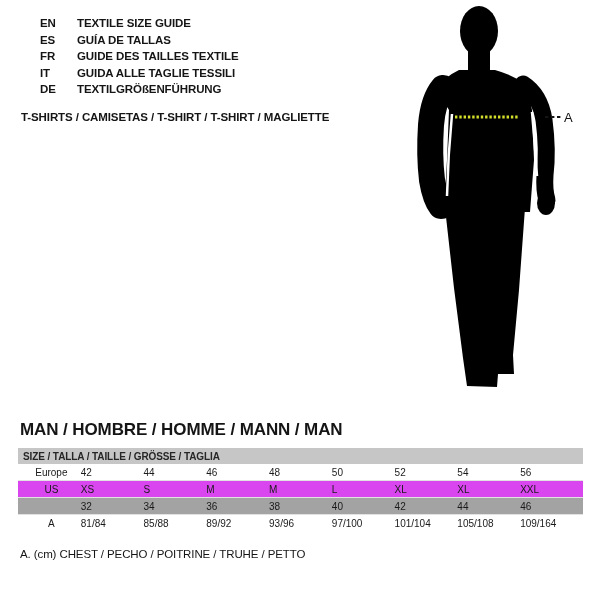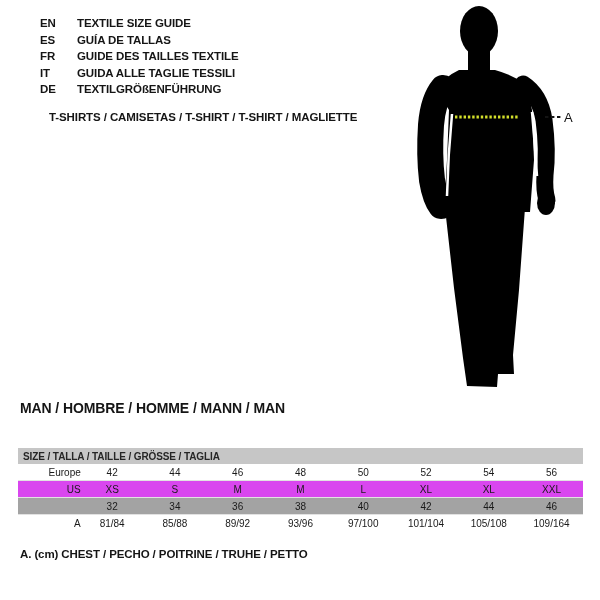--- a/index.html
+++ b/index.html
@@ -7,40 +7,40 @@
     width:600px;height:600px;position:relative;overflow:hidden;
     background:#ffffff;color:#151515;
     font-family:"Liberation Sans",sans-serif;
     -webkit-font-smoothing:antialiased;
   }
   .lang-guide{position:absolute;left:22px;top:15px;}
   .lang-row{display:flex;height:16.5px;align-items:center;
     font-weight:bold;font-size:11.5px;letter-spacing:-0.1px;white-space:nowrap;margin-left:18px;}
   .lang-code{width:37px;flex:0 0 37px;}
   .categories{position:absolute;left:21px;top:108px;
-    font-weight:bold;font-size:11.5px;line-height:18px;letter-spacing:-0.1px;white-space:nowrap;margin-left:28px;}
+    font-weight:bold;font-size:11.5px;line-height:18px;letter-spacing:-0.1px;white-space:nowrap;}
   .figure-wrap{position:absolute;left:395px;top:0;width:200px;height:400px;}
   .figure-wrap svg{display:block;}
   .sil{fill:#000;}
-  .man-title{position:absolute;left:20px;top:400px;
-    font-weight:bold;font-size:14px;letter-spacing:-0.1px;white-space:nowrap;}
+  .man-title{position:absolute;left:20px;top:420px;
+    font-weight:bold;font-size:17px;letter-spacing:-0.1px;white-space:nowrap;}
   table.size-table{
     position:absolute;left:18px;top:448px;width:565px;
     border-collapse:collapse;table-layout:fixed;font-size:10px;color:#1a1a1a;
   }
-  table.size-table td{height:16px;padding:0;text-align:center;vertical-align:middle;}
-  table.size-table td.row-label{text-align:right;padding-left:4px;}
+  table.size-table td{height:16px;padding:0;text-align:left;vertical-align:middle;}
+  table.size-table td.row-label{text-align:center;padding-left:4px;}
   table.size-table tr.head-row td{
     text-align:left;padding-left:5px;font-weight:bold;color:#262626;
     letter-spacing:-0.1px;
   }
   table.size-table tr.data-row{border-bottom:1px solid #e2e2e2;}
   table.size-table tr.data-row:last-child{border-bottom:none;}
   .footnote{position:absolute;left:20px;top:548px;
-    font-weight:bold;font-size:11.5px;letter-spacing:-0.1px;white-space:nowrap;}
+    font-weight:normal;font-size:11.5px;letter-spacing:-0.1px;white-space:nowrap;}
 </style>
 </head>
 <body>
 
 <div class="lang-guide">
     <div class="lang-row">
       <span class="lang-code">EN</span>
       <span>TEXTILE SIZE GUIDE</span>
     </div>
     <div class="lang-row">

